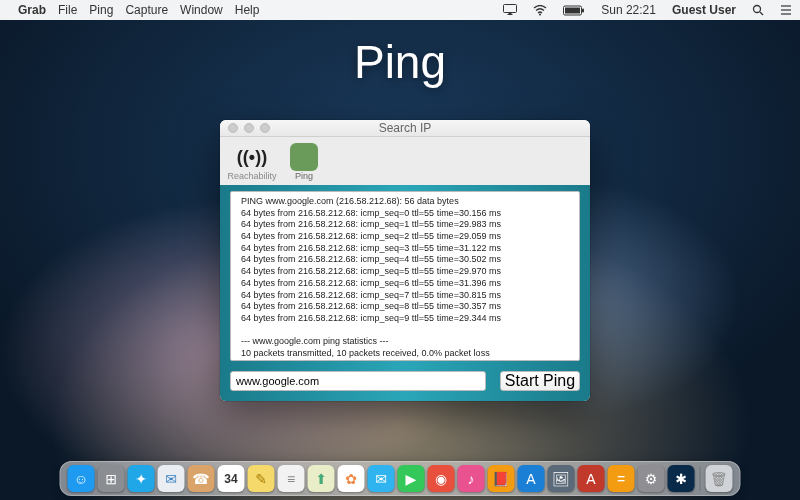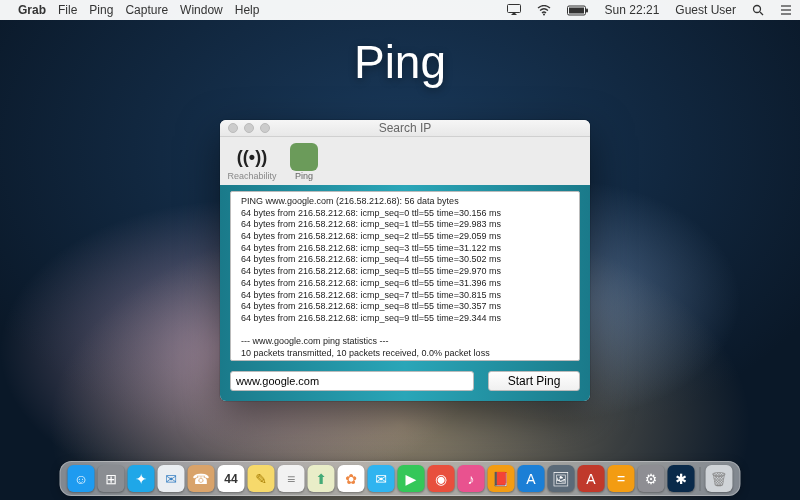--- a/index.html
+++ b/index.html
@@ -78,21 +78,21 @@
     }
     .inputrow {
       display: flex; gap: 14px; padding: 6px 10px 10px 10px;
       background: linear-gradient(90deg,#1a7a8a,#2aa6b8,#1a7a8a);
     }
     .inputrow input {
       flex: 1; height: 20px; font-size: 11px; padding: 0 5px;
       border: 1px solid #bbb; border-radius: 3px; background: #fff;
     }
     .inputrow button {
-      width: 92px; height: 20px; font-size: 12px;
+      width: 80px; height: 20px; font-size: 16px;
       background: linear-gradient(#fefefe,#f0f0f0);
       border: 1px solid #bbb; border-radius: 3px;
     }
     
     .dock-wrap {
       position: absolute; bottom: 4px; left: 50%; transform: translateX(-50%);
       background: rgba(230,230,230,0.55);
       border-radius: 12px; padding: 4px 8px;
       display: flex; gap: 3px;
       box-shadow: 0 2px 10px rgba(0,0,0,0.25), inset 0 0 0 1px rgba(255,255,255,0.3);
@@ -132,21 +132,21 @@
         </svg>
     </span>
     <span>
       <svg width="22" height="11" viewBox="0 0 22 11">
           <rect x="0.5" y="1" width="18" height="9" rx="1.5" fill="none" stroke="#333"></rect>
           <rect x="19" y="3.5" width="2" height="4" rx="1" fill="#333"></rect>
           <rect x="2" y="2.5" width="15" height="6" fill="#333"></rect>
         </svg>
     </span>
     <span>Sun 22:21</span>
-    <span style="font-weight:400">Guest User</span>
+    <span style="font-weight:700">Guest User</span>
     <span>
       <svg width="12" height="12" viewBox="0 0 12 12">
           <circle cx="5" cy="5" r="3.5" fill="none" stroke="#333" stroke-width="1.3"></circle>
           <line x1="8" y1="8" x2="11" y2="11" stroke="#333" stroke-width="1.3"></line>
         </svg>
     </span>
     <span>
       <svg width="12" height="12" viewBox="0 0 12 12">
           <line x1="1" y1="2" x2="11" y2="2" stroke="#333" stroke-width="1.2"></line>
           <line x1="1" y1="6" x2="11" y2="6" stroke="#333" stroke-width="1.2"></line>
@@ -204,21 +204,21 @@
     <button>Start Ping</button>
   </div>
 </div>
 
 <div class="dock-wrap" id="dock">
     <div class="dock-icon" style="background: rgb(30, 155, 240);">☺</div>
     <div class="dock-icon" style="background: rgb(138, 141, 146);">⊞</div>
     <div class="dock-icon" style="background: rgb(31, 167, 232);">✦</div>
     <div class="dock-icon" style="background: rgb(234, 238, 242); color: rgb(59, 130, 196);">✉</div>
     <div class="dock-icon" style="background: rgb(217, 163, 106); color: rgb(255, 255, 255);">☎</div>
-    <div class="dock-icon" style="background: rgb(255, 255, 255); color: rgb(51, 51, 51); font-size: 12px; font-weight: 600;">44</div>
+    <div class="dock-icon" style="background: rgb(255, 255, 255); color: rgb(51, 51, 51); font-size: 12px; font-weight: 600;">34</div>
     <div class="dock-icon" style="background: rgb(246, 217, 107); color: rgb(166, 124, 0);">✎</div>
     <div class="dock-icon" style="background: rgb(242, 242, 242); color: rgb(136, 136, 136);">≡</div>
     <div class="dock-icon" style="background: rgb(233, 237, 200); color: rgb(68, 170, 119);">⬆</div>
     <div class="dock-icon" style="background: rgb(255, 255, 255); color: rgb(238, 136, 68);">✿</div>
     <div class="dock-icon" style="background: rgb(47, 180, 240);">✉</div>
     <div class="dock-icon" style="background: rgb(52, 199, 89);">▶</div>
     <div class="dock-icon" style="background: rgb(232, 79, 61);">◉</div>
     <div class="dock-icon" style="background: rgb(233, 82, 143);">♪</div>
     <div class="dock-icon" style="background: rgb(243, 156, 18);">📕</div>
     <div class="dock-icon" style="background: rgb(27, 127, 214);">A</div>

